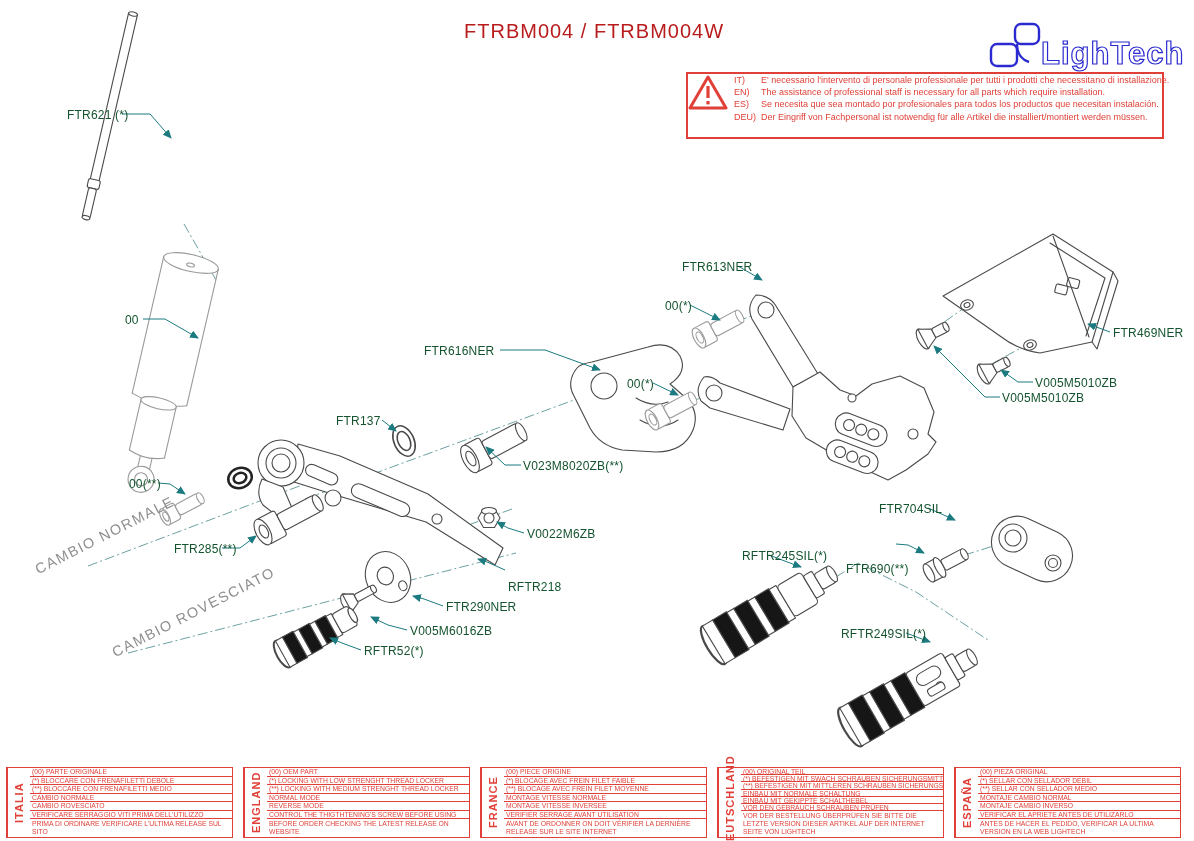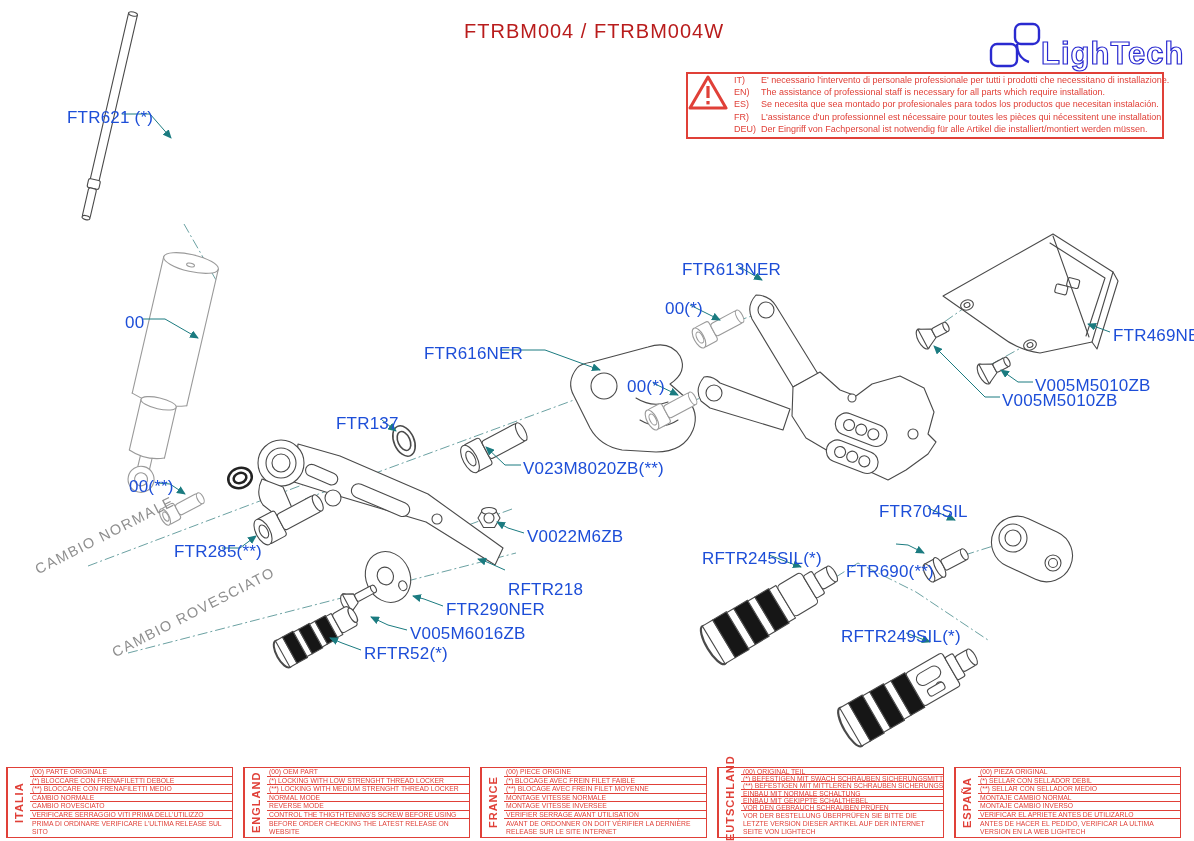--- a/index.html
+++ b/index.html
@@ -13,21 +13,21 @@
   .logo-text{font-family:"Liberation Sans",sans-serif;font-weight:bold;font-size:31px;
              letter-spacing:1px;}
   
   .warnbox{position:absolute;left:686px;top:72px;width:478px;height:67px;
            border:2px solid #e04038;display:flex;align-items:flex-start;box-sizing:border-box;}
   .warn-icon{flex:0 0 46px;display:flex;justify-content:center;}
   .warn-lines{flex:1;color:#e04038;font-size:9px;line-height:12.2px;}
   .warn-line{display:flex;white-space:nowrap;}
   .warn-lang{width:27px;flex:0 0 27px;}
   
-  .plabel{position:absolute;color:#1d4ed8;font-size:17px;letter-spacing:.2px;white-space:nowrap;}
+  .plabel{position:absolute;color:#14532d;font-size:12px;letter-spacing:.2px;white-space:nowrap;}
   .wm{position:absolute;color:#8f8f8f;font-size:14.5px;letter-spacing:1.5px;white-space:nowrap;
       transform:rotate(-27deg);transform-origin:left center;}
   
   .tables-row{position:absolute;left:6px;top:767px;width:1182px;display:flex;gap:10px;}
   .ltable{width:227px;height:71px;border:1px solid #e04038;box-sizing:border-box;
           display:flex;color:#e04038;}
   .country{flex:0 0 22px;border-right:1px solid #e04038;display:flex;align-items:center;
            justify-content:center;writing-mode:vertical-rl;transform:rotate(180deg);
            font-weight:bold;font-size:11px;letter-spacing:1px;}
   .trows{flex:1;display:flex;flex-direction:column;min-width:0;}
@@ -344,24 +344,20 @@
         </div>
       <div class="warn-line">
           <span class="warn-lang">EN)</span>
           <span>The assistance of professional staff is necessary for all parts which require installation.</span>
         </div>
       <div class="warn-line">
           <span class="warn-lang">ES)</span>
           <span>Se necesita que sea montado por profesionales para todos los productos que necesitan instalación.</span>
         </div>
       <div class="warn-line">
-          <span class="warn-lang">FR)</span>
-          <span>L'assistance d'un professionnel est nécessaire pour toutes les pièces qui nécessitent une installation.</span>
-        </div>
-      <div class="warn-line">
           <span class="warn-lang">DEU)</span>
           <span>Der Eingriff von Fachpersonal ist notwendig  für alle Artikel die installiert/montiert werden müssen.</span>
         </div>
     </div>
   </div>
 
   <div class="plabel" style="left:67px;top:108px">FTR621 (*)</div>
   <div class="plabel" style="left:125px;top:313px">00</div>
   <div class="plabel" style="left:424px;top:344px">FTR616NER</div>
   <div class="plabel" style="left:336px;top:414px">FTR137</div>
@@ -374,21 +370,21 @@
   <div class="plabel" style="left:410px;top:624px">V005M6016ZB</div>
   <div class="plabel" style="left:364px;top:644px">RFTR52(*)</div>
   <div class="plabel" style="left:682px;top:260px">FTR613NER</div>
   <div class="plabel" style="left:665px;top:299px">00(*)</div>
   <div class="plabel" style="left:627px;top:377px">00(*)</div>
   <div class="plabel" style="left:1113px;top:326px">FTR469NER</div>
   <div class="plabel" style="left:1035px;top:376px">V005M5010ZB</div>
   <div class="plabel" style="left:1002px;top:391px">V005M5010ZB</div>
   <div class="plabel" style="left:879px;top:502px">FTR704SIL</div>
   <div class="plabel" style="left:846px;top:562px">FTR690(**)</div>
-  <div class="plabel" style="left:702px;top:549px">RFTR245SIL(*)</div>
+  <div class="plabel" style="left:742px;top:549px">RFTR245SIL(*)</div>
   <div class="plabel" style="left:841px;top:627px">RFTR249SIL(*)</div>
 
   <div class="wm" style="left:36px;top:562px">CAMBIO NORMALE</div>
   <div class="wm" style="left:113px;top:645px">CAMBIO ROVESCIATO</div>
 
   <div class="tables-row">
 
     <div class="ltable">
       <div class="country">ITALIA</div>
       <div class="trows">

